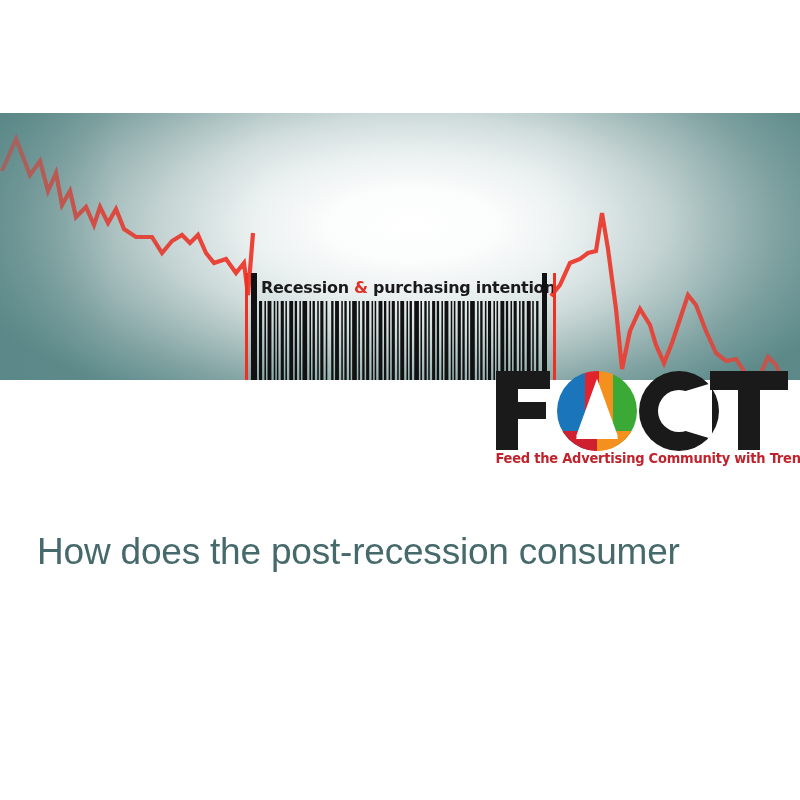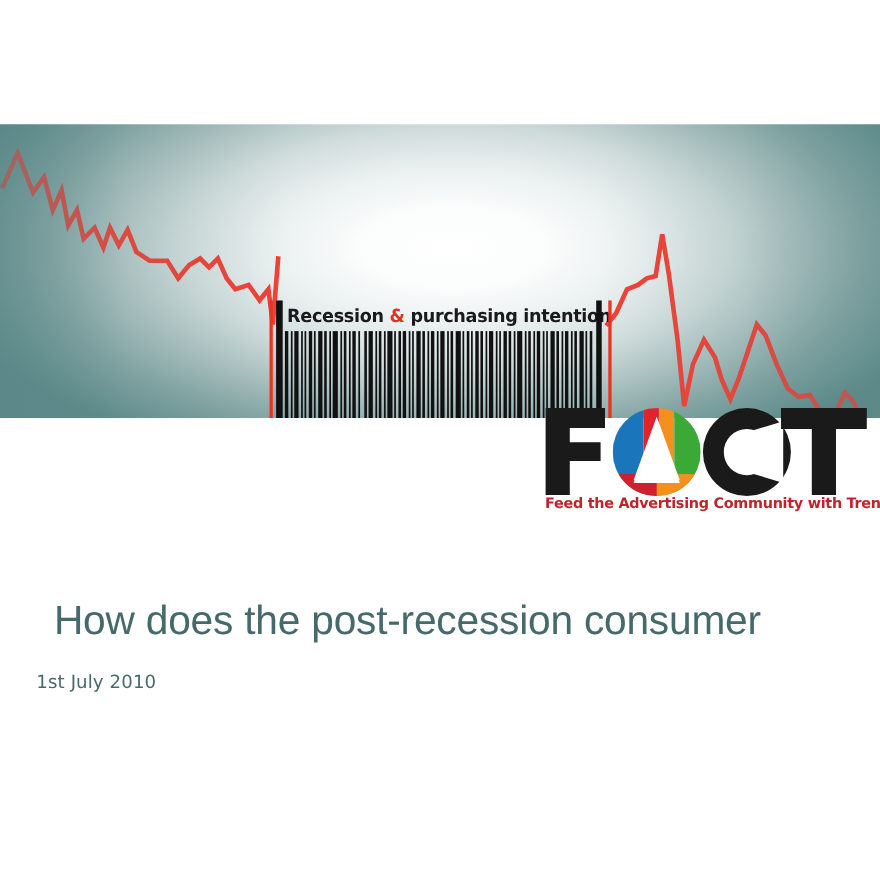--- a/index.html
+++ b/index.html
@@ -121,21 +121,21 @@
   }
 
   
   #title-block {
     position: absolute;
     left: 33px;
     top: 524px;
     width: 730px;
   }
   #slide-title {
-    margin: 16px;
+    margin: 4px;
     font-family: "Liberation Sans", sans-serif;
     font-weight: normal;
     font-size: 37px;
     line-height: 48px;
     color: #46696b;
     letter-spacing: -0.2px;
   }
   #slide-date {
     margin: 22px 0 0 0;
     font-family: "DejaVu Sans", sans-serif;
@@ -290,14 +290,13 @@
     <g>
       <path d="M 216,2 L 294,2 L 294,21 L 266,21 L 266,81 L 244,81
                L 244,21 L 216,21 Z" fill="#1a1a1a"></path>
     </g>
   </svg>
   <div id="fact-tagline">Feed the Advertising Community with Trends</div>
 </div>
 
 <div id="title-block">
   <h1 id="slide-title"><span>How does the post-recession consumer</span><br></h1>
-  <p id="slide-date">1st July 2010</p>
 </div>
 
 </body></html>

